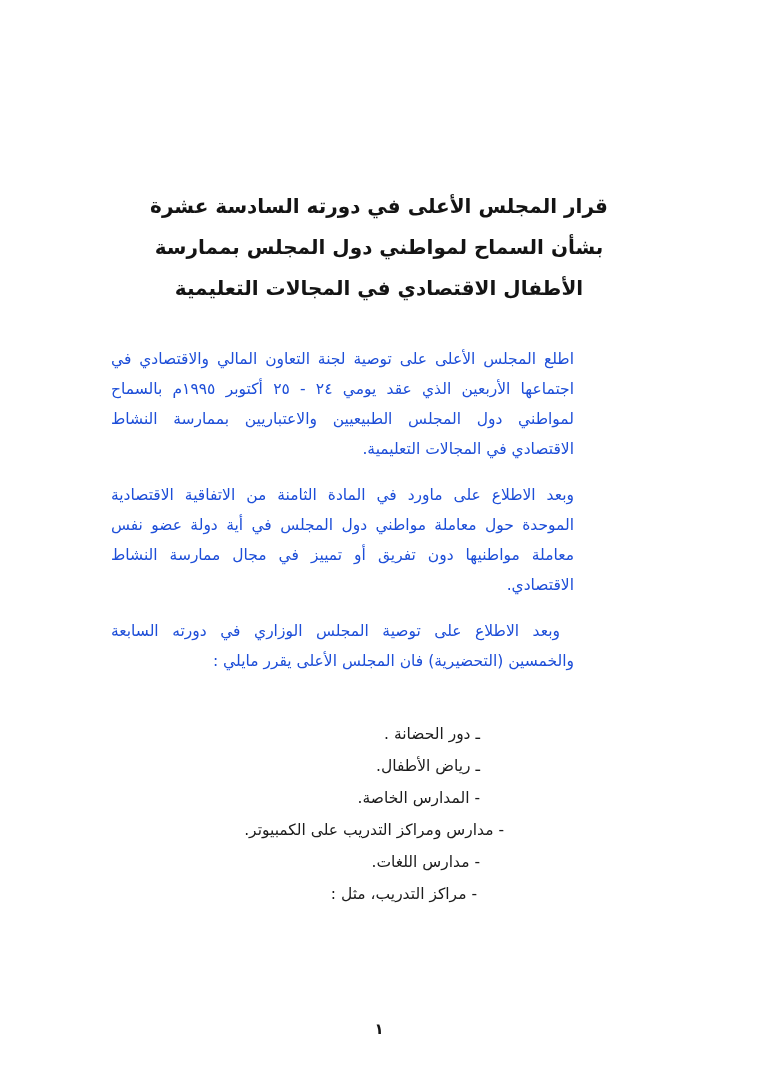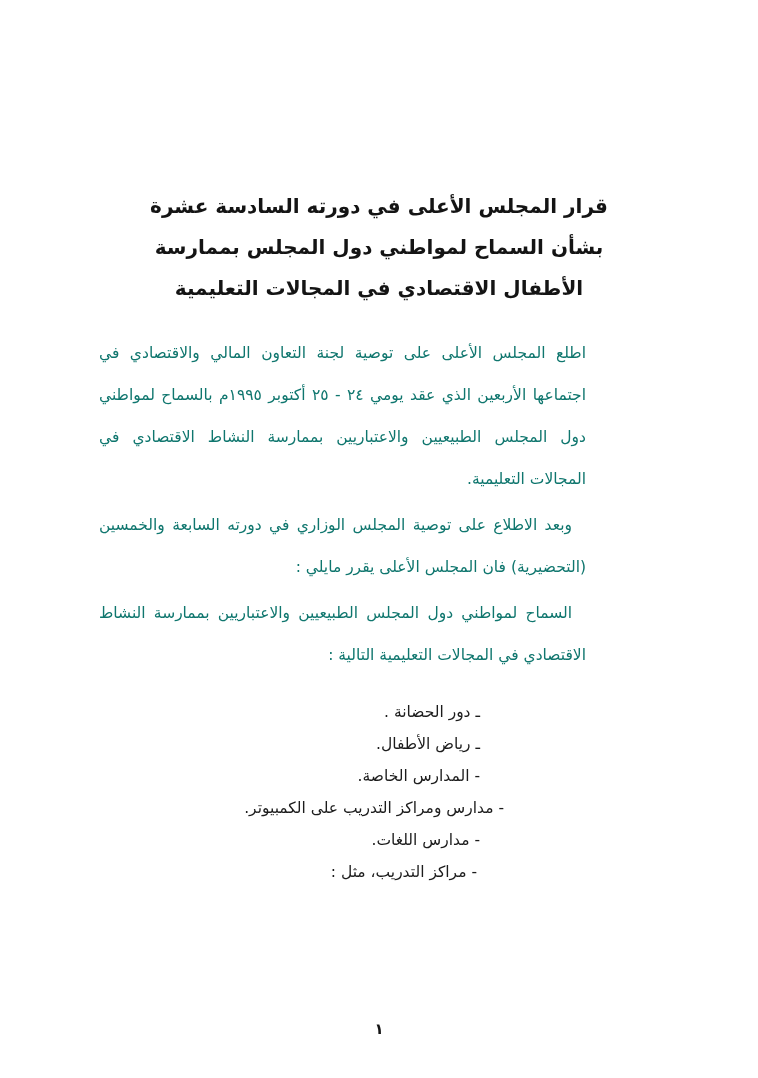--- a/index.html
+++ b/index.html
@@ -29,31 +29,31 @@
     line-height: 41px;
     color: #141414;
   }
   .body-block {
     position: absolute;
     top: 328px;
     right: 168px;
     left: 95px; 
   }
   .para {
-    margin: 4px;
+    margin: 16px;
     font-size: 15.5px;
-    line-height: 42px;
+    line-height: 30px;
     text-align: justify;
-    color: #0f766e;
+    color: #1d4ed8;
   }
   .para.indent {
     text-indent: 14px;
   }
   .edu-list {
-    margin-top: 20px;
+    margin-top: 42px;
   }
   .edu-item {
     font-size: 15.5px;
     line-height: 32px;
     text-align: right;
     padding-right: 110px; 
     color: #1c1c1c;
     white-space: nowrap;
   }
   .edu-item.wide {
@@ -79,22 +79,22 @@
 <div class="page" lang="ar">
 
   <div class="title-block">
     <div class="title-line">قرار المجلس الأعلى في دورته السادسة عشرة</div>
     <div class="title-line">بشأن السماح لمواطني دول المجلس بممارسة</div>
     <div class="title-line">الأطفال الاقتصادي في المجالات التعليمية</div>
   </div>
 
   <div class="body-block">
     <p class="para">اطلع المجلس الأعلى على توصية لجنة التعاون المالي والاقتصادي في اجتماعها الأربعين الذي عقد يومي ٢٤ - ٢٥ أكتوبر ١٩٩٥م بالسماح لمواطني دول المجلس الطبيعيين والاعتباريين بممارسة النشاط الاقتصادي في المجالات التعليمية.</p>
+    <p class="para">وبعد الاطلاع على ماورد في المادة الثامنة من الاتفاقية الاقتصادية الموحدة حول معاملة مواطني دول المجلس في أية دولة عضو نفس معاملة مواطنيها دون تفريق أو تمييز في مجال ممارسة النشاط الاقتصادي.</p>
     <p class="para indent">وبعد الاطلاع على توصية المجلس الوزاري في دورته السابعة والخمسين (التحضيرية) فان المجلس الأعلى يقرر مايلي :</p>
-    <p class="para indent">السماح لمواطني دول المجلس الطبيعيين والاعتباريين بممارسة النشاط الاقتصادي في المجالات التعليمية التالية :</p>
 
     <div class="edu-list">
       <div class="edu-item">ـ دور الحضانة .</div>
       <div class="edu-item">ـ رياض الأطفال.</div>
       <div class="edu-item">- المدارس الخاصة.</div>
       <div class="edu-item wide">- مدارس ومراكز التدريب على الكمبيوتر.</div>
       <div class="edu-item">- مدارس اللغات.</div>
       <div class="edu-item last">- مراكز التدريب، مثل :</div>
     </div>
   </div>

